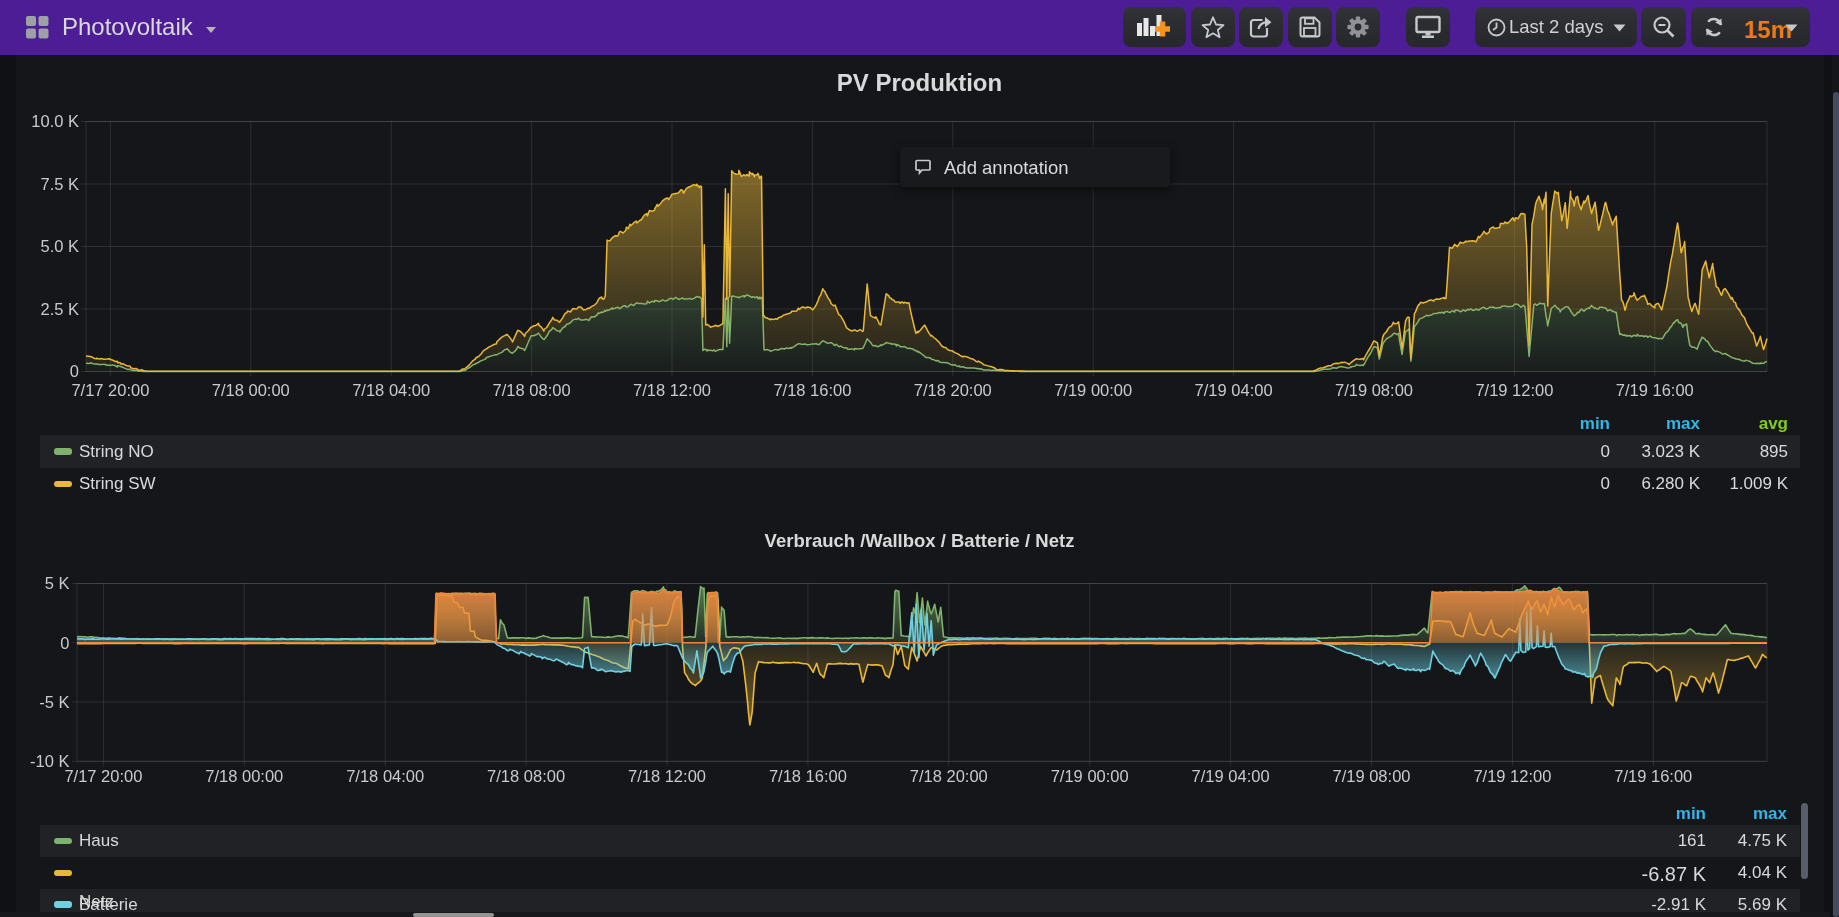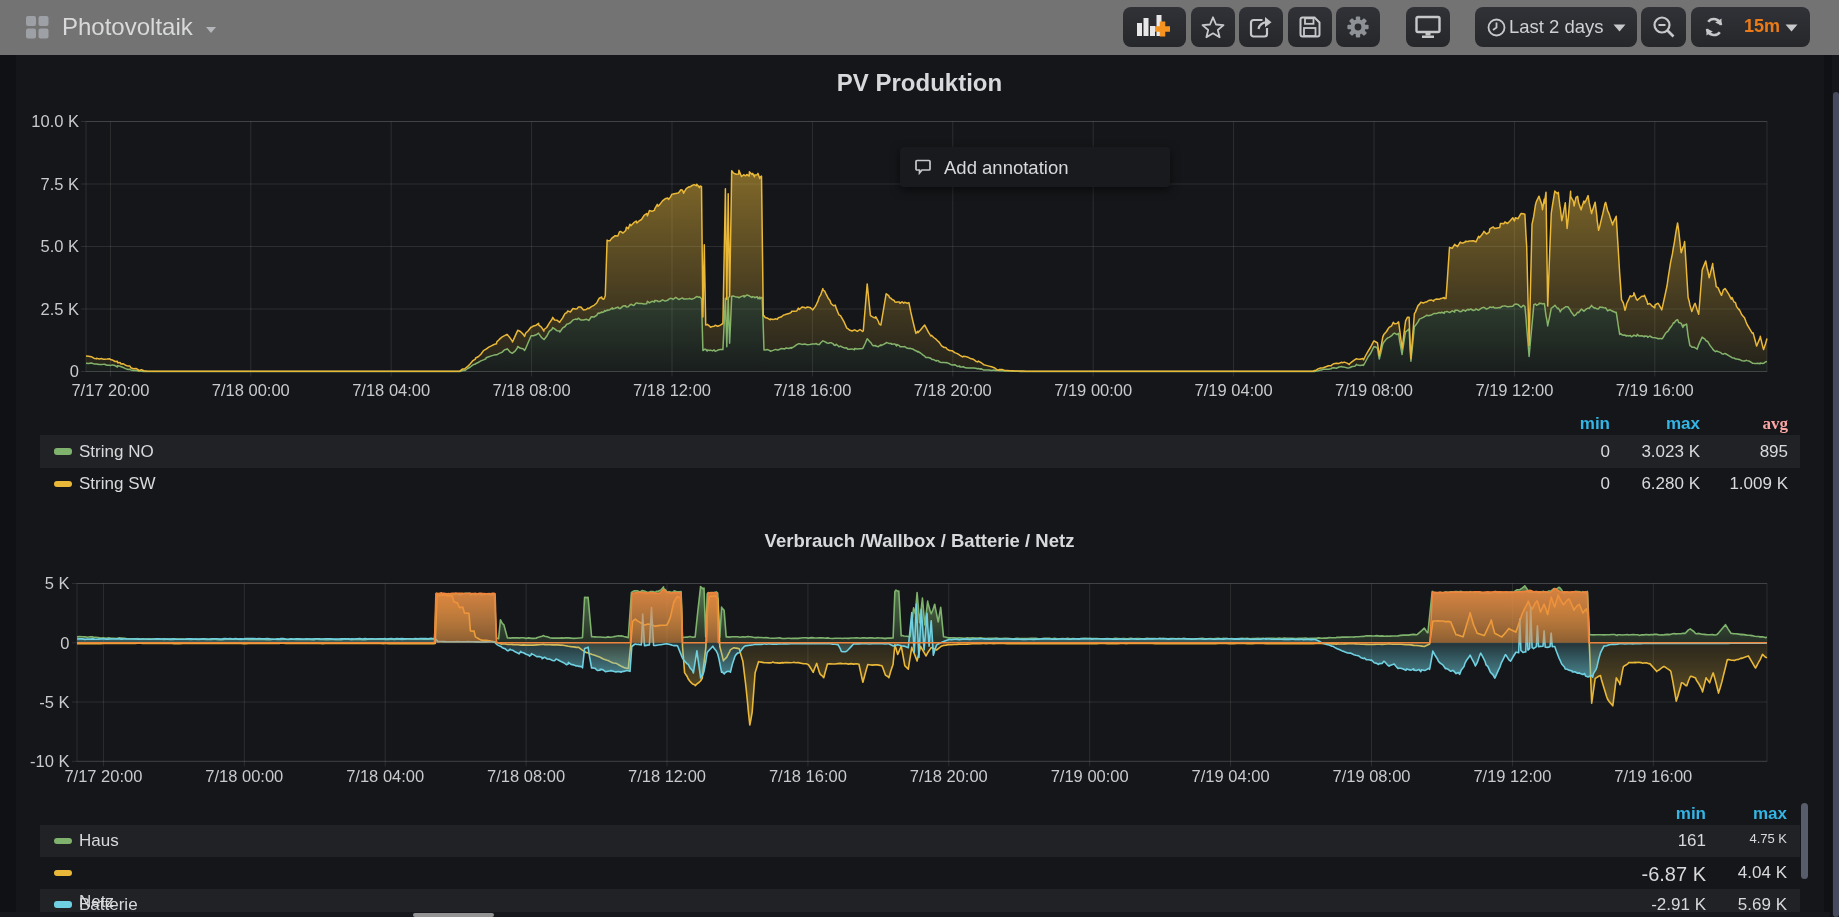--- a/index.html
+++ b/index.html
@@ -6,21 +6,21 @@
 html,body { width:1839px; height:917px; overflow:hidden; background:#141619; font-family:"Liberation Sans", sans-serif; }
 .abs { position:absolute; }
 .btn { position:absolute; top:7px; height:40px; border-radius:8px;
   background:linear-gradient(180deg,#303237 0%,#26272a 100%); }
 .btn svg { position:absolute; left:50%; top:50%; transform:translate(-50%,-50%); }
 .txt { color:#d8d9da; }
 </style>
 </head>
 <body>
 
-<div class="abs" style="left:0;top:0;width:1839px;height:55px;background:#737373;">
+<div class="abs" style="left:0;top:0;width:1839px;height:55px;background:#4c1d95;">
   <svg class="abs" style="left:26px;top:16px" width="23" height="23" viewBox="0 0 23 23">
     <rect x="0" y="0" width="10" height="10" rx="2" fill="#9da0a5"></rect>
     <rect x="12.5" y="0" width="10" height="10" rx="2" fill="#9da0a5"></rect>
     <rect x="0" y="12.5" width="10" height="10" rx="2" fill="#9da0a5"></rect>
     <rect x="12.5" y="12.5" width="10" height="10" rx="2" fill="#9da0a5"></rect>
   </svg>
   <div class="abs txt" style="left:62px;top:13px;font-size:24px;">Photovoltaik</div>
   <svg class="abs" style="left:205px;top:26px" width="12" height="8" viewBox="0 0 12 8">
       <path d="M1 1 L6 7 L11 1 Z" fill="#b4b6b9"></path>
     </svg>
@@ -105,21 +105,21 @@
     </svg>
   </div>
 
   <div class="btn" style="left:1691px;width:119px;">
     <svg class="abs" style="left:11px;top:8px;transform:none" width="24" height="24" viewBox="0 0 24 24">
       <path d="M5 14 a7.2 7.2 0 0 0 12.8 3.2" fill="none" stroke="#c7c8ca" stroke-width="2.6"></path>
       <path d="M19 10 a7.2 7.2 0 0 0 -12.8 -3.2" fill="none" stroke="#c7c8ca" stroke-width="2.6"></path>
       <path d="M19.6 3.6 L19.3 10.4 L13.2 7.6 Z" fill="#c7c8ca"></path>
       <path d="M4.4 20.4 L4.7 13.6 L10.8 16.4 Z" fill="#c7c8ca"></path>
     </svg>
-    <div class="abs" style="left:53px;top:9px;font-size:18px;font-weight:700;color:#eb7b18;">15m</div>
+    <div class="abs" style="left:53px;top:9px;font-size:24px;font-weight:700;color:#eb7b18;">15m</div>
     <svg class="abs" style="left:94px;top:17px;transform:none" width="13" height="8" viewBox="0 0 13 8">
         <path d="M0.5 0.5 L6.5 7.5 L12.5 0.5 Z" fill="#c7c8ca"></path>
       </svg>
   </div>
 </div>
 
 <div class="abs" style="left:0;top:55px;width:16px;height:862px;background:#101114;"></div>
 <div class="abs" style="left:1824px;top:55px;width:8px;height:862px;background:#101114;"></div>
 
 <div class="abs txt" style="left:0;top:69px;width:1839px;text-align:center;font-size:24px;font-weight:700;">PV Produktion</div>
@@ -274,21 +274,21 @@
 <text x="1230.6" y="782" fill="#c9cacc" font-size="16.5" text-anchor="middle">7/19 04:00</text>
 <text x="1371.5" y="782" fill="#c9cacc" font-size="16.5" text-anchor="middle">7/19 08:00</text>
 <text x="1512.4" y="782" fill="#c9cacc" font-size="16.5" text-anchor="middle">7/19 12:00</text>
 <text x="1653.3" y="782" fill="#c9cacc" font-size="16.5" text-anchor="middle">7/19 16:00</text>
 </svg>
 
 <div class="abs" style="left:40px;top:435px;width:1760px;height:32.5px;background:#202226;"></div>
 <div class="abs" style="left:0;top:406px;width:1839px;">
   <div class="abs" style="top:8px;width:1610px;text-align:right;font-size:17px;font-weight:700;color:#33b5e5;">min</div>
   <div class="abs" style="top:8px;width:1700px;text-align:right;font-size:17px;font-weight:700;color:#33b5e5;">max</div>
-  <div class="abs" style="top:8px;width:1788px;text-align:right;font-size:17px;font-weight:700;color:#fca5a5;font-family:Liberation Serif, serif;">avg</div>
+  <div class="abs" style="top:8px;width:1788px;text-align:right;font-size:17px;font-weight:700;color:#84cc16;">avg</div>
 </div>
 <div class="abs" style="left:54px;top:448px;width:17.5px;height:6.5px;border-radius:3px;background:#7EB26D;"></div>
 <div class="abs txt" style="left:79px;top:442px;font-size:17px;">String NO</div>
 <div class="abs txt" style="left:0;top:442px;width:1610px;text-align:right;font-size:17px;">0</div>
 <div class="abs txt" style="left:0;top:442px;width:1700px;text-align:right;font-size:17px;">3.023 K</div>
 <div class="abs txt" style="left:0;top:442px;width:1788px;text-align:right;font-size:17px;">895</div>
 <div class="abs" style="left:54px;top:480.5px;width:17.5px;height:6.5px;border-radius:3px;background:#EAB839;"></div>
 <div class="abs txt" style="left:79px;top:474px;font-size:17px;">String SW</div>
 <div class="abs txt" style="left:0;top:474px;width:1610px;text-align:right;font-size:17px;">0</div>
 <div class="abs txt" style="left:0;top:474px;width:1700px;text-align:right;font-size:17px;">6.280 K</div>
@@ -296,21 +296,21 @@
 
 <div class="abs" style="left:40px;top:824.5px;width:1760px;height:32px;background:#202226;"></div>
 <div class="abs" style="left:40px;top:888.5px;width:1760px;height:23px;background:#202226;"></div>
 <div class="abs" style="left:0;top:796px;width:1839px;">
   <div class="abs" style="top:8px;width:1706px;text-align:right;font-size:17px;font-weight:700;color:#33b5e5;">min</div>
   <div class="abs" style="top:8px;width:1787px;text-align:right;font-size:17px;font-weight:700;color:#33b5e5;">max</div>
 </div>
 <div class="abs" style="left:54px;top:837.5px;width:17.5px;height:6.5px;border-radius:3px;background:#7EB26D;"></div>
 <div class="abs txt" style="left:79px;top:831px;font-size:17px;">Haus</div>
 <div class="abs txt" style="left:0;top:831px;width:1706px;text-align:right;font-size:17px;">161</div>
-<div class="abs txt" style="left:0;top:831px;width:1787px;text-align:right;font-size:13px;">4.75 K</div>
+<div class="abs txt" style="left:0;top:831px;width:1787px;text-align:right;font-size:17px;">4.75 K</div>
 <div class="abs" style="left:54px;top:869.5px;width:17.5px;height:6.5px;border-radius:3px;background:#EAB839;"></div>
 <div class="abs txt" style="left:79px;top:863px;font-size:17px;margin-top:29px;">Netz</div>
 <div class="abs txt" style="left:0;top:863px;width:1706px;text-align:right;font-size:20px;">-6.87 K</div>
 <div class="abs txt" style="left:0;top:863px;width:1787px;text-align:right;font-size:17px;">4.04 K</div>
 <div class="abs" style="left:54px;top:901px;width:17.5px;height:6.5px;border-radius:3px;background:#6ED0E0;"></div>
 <div class="abs txt" style="left:79px;top:895px;font-size:17px;">Batterie</div>
 <div class="abs txt" style="left:0;top:895px;width:1706px;text-align:right;font-size:17px;">-2.91 K</div>
 <div class="abs txt" style="left:0;top:895px;width:1787px;text-align:right;font-size:17px;">5.69 K</div>
 
 <div class="abs" style="left:900px;top:147px;width:270px;height:39.5px;background:#191a1e;border-radius:4px;box-shadow:0 3px 10px rgba(0,0,0,0.55);">

